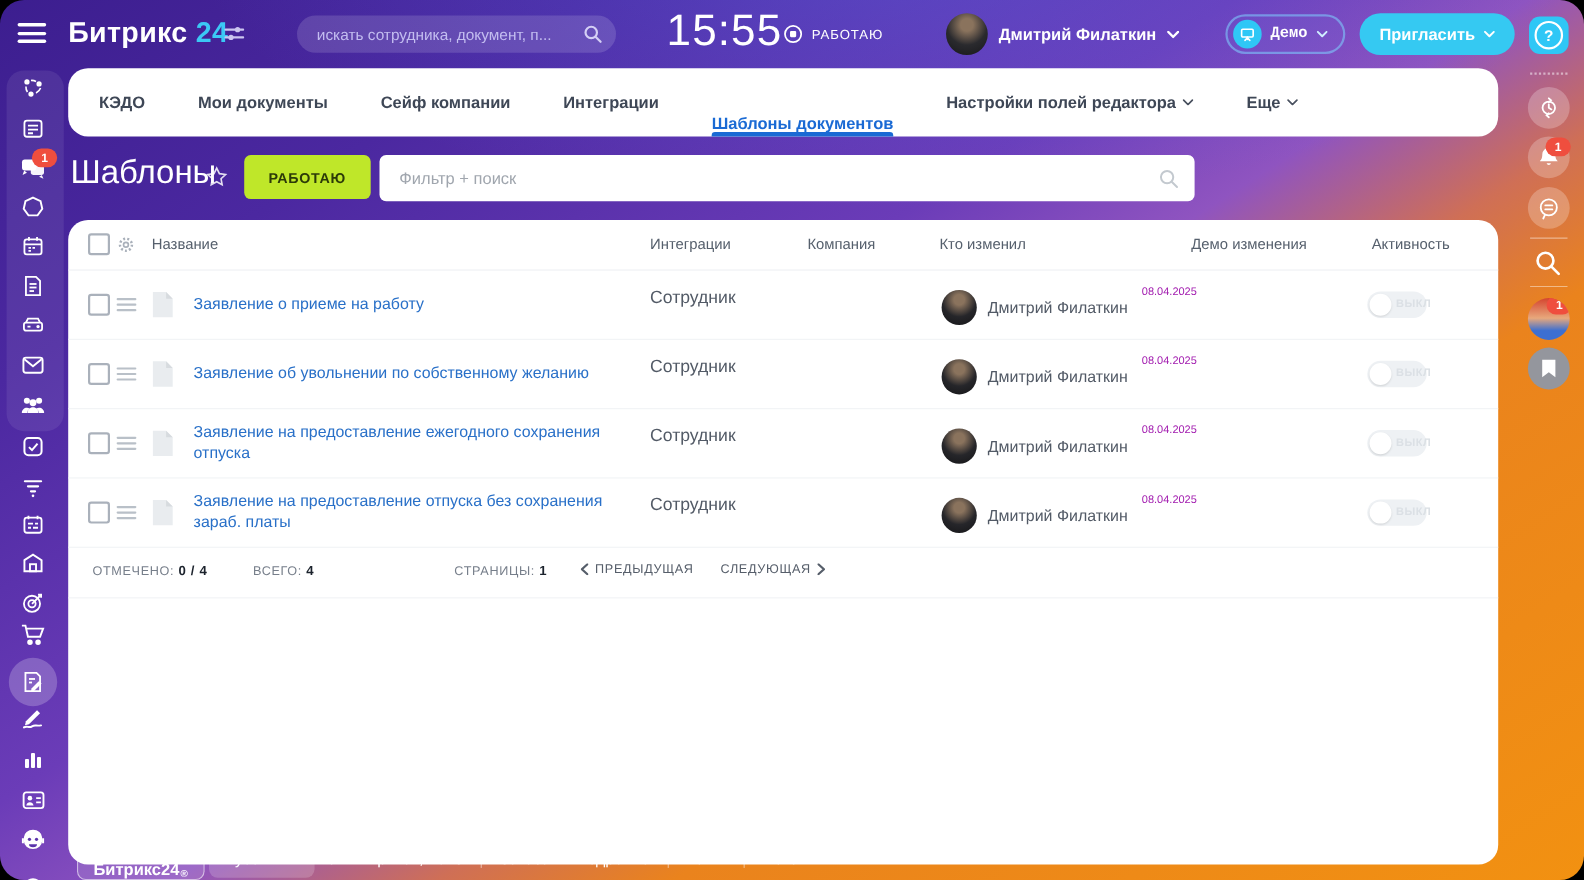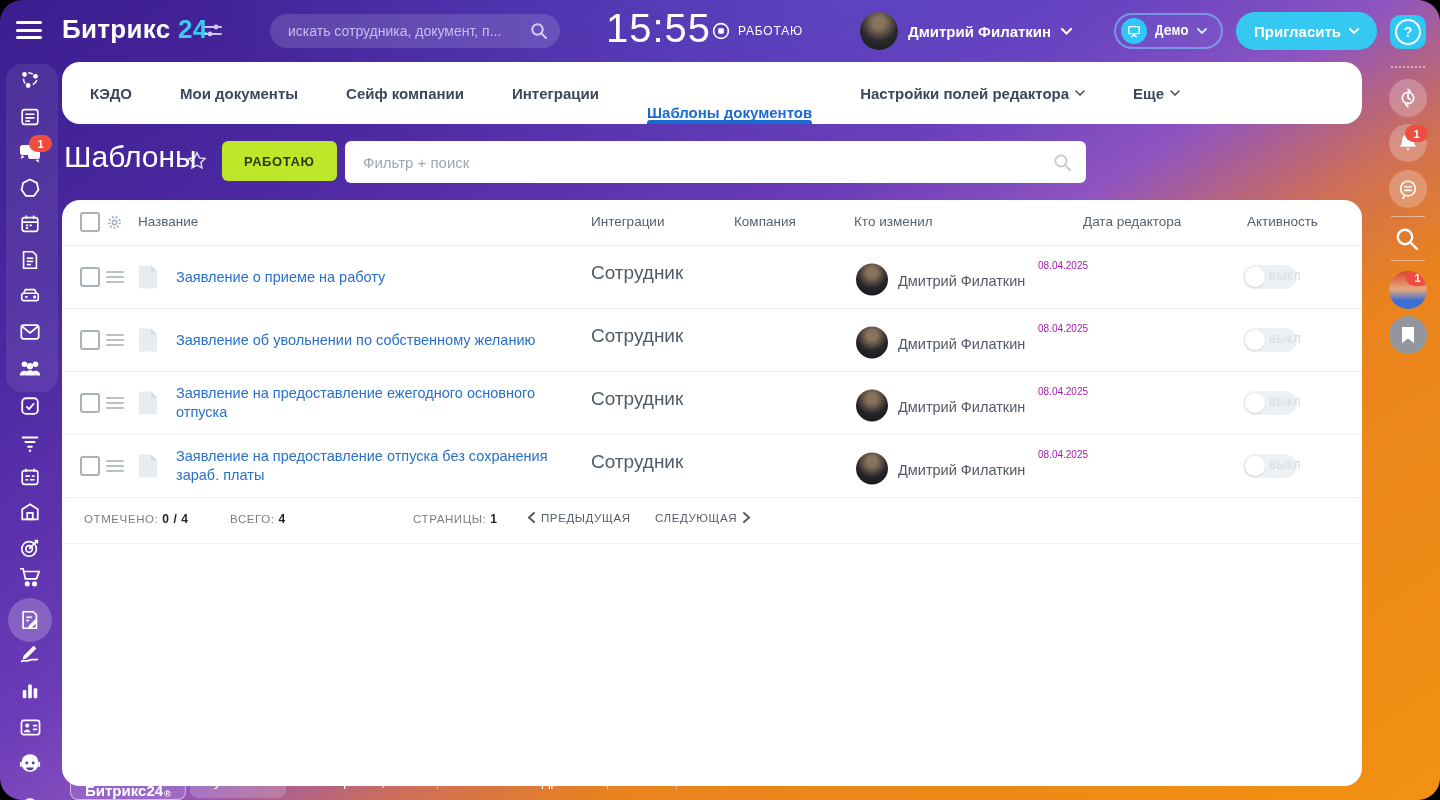--- a/index.html
+++ b/index.html
@@ -75,21 +75,21 @@
   .th{position:absolute;top:14px;font-size:13.5px;color:#56606d;}
   .trow{position:absolute;left:0;width:100%;height:63px;border-bottom:1px solid #f1f3f5;}
   .cbx{position:absolute;left:18px;top:50%;transform:translateY(-50%);width:16px;height:16px;
     border:2px solid #aab1bb;border-radius:3px;background:#fff;cursor:pointer;}
   .thead .cbx{top:22px;}
   .rowmenu{position:absolute;left:44px;top:50%;transform:translateY(-50%);width:18px;cursor:pointer;}
   .rowmenu i{display:block;height:2px;background:#b9c0c8;border-radius:1px;margin:3px 0;}
   .docic{position:absolute;left:76px;top:50%;transform:translateY(-50%);}
   .rtitle{position:absolute;left:114px;top:50%;transform:translateY(-50%);width:400px;
     font-size:14.5px;line-height:19px;color:#2970c8;cursor:pointer;}
-  .rsender{position:absolute;left:529px;top:17px;font-size:19px;color:#525a66;}
+  .rsender{position:absolute;left:529px;top:17px;font-size:16px;color:#525a66;}
   .ravatar{position:absolute;left:794px;top:50%;transform:translateY(-42%);width:32px;height:32px;border-radius:50%;
     background:radial-gradient(circle at 50% 28%,#8a735d 0 17%,#26262a 55%,#141416 100%);}
   .rname{position:absolute;left:836px;top:50%;transform:translateY(-28%);font-size:14.5px;color:#525a66;}
   .rdate{position:absolute;left:976px;top:15px;font-size:10px;color:#a21caf;}
   .toggle{position:absolute;left:1181px;top:50%;transform:translateY(-50%);width:54px;height:24px;
     background:#eef1f4;border-radius:13px;cursor:pointer;}
   .toggle .knob{position:absolute;left:2px;top:2px;width:20px;height:20px;border-radius:50%;background:#fff;
     box-shadow:0 1px 2px rgba(0,0,0,.12);}
   .toggle .tlabel{position:absolute;left:26px;top:6px;font-size:10px;font-weight:700;color:#dbe0e5;letter-spacing:.5px;}
   .pagebar{position:absolute;left:0;top:297px;width:100%;height:46px;border-bottom:1px solid #f1f3f5;}
@@ -444,21 +444,21 @@
       <span class="abs" style="left:44px;top:14px">
         <svg width="17" height="17" viewBox="0 0 20 20" fill="none" stroke="#a9b0ba">
             <circle cx="10" cy="10" r="6.4" stroke-width="2.6" stroke-dasharray="2.1 2.3"></circle>
             <circle cx="10" cy="10" r="2.6" stroke-width="1.8"></circle>
           </svg>
       </span>
       <span class="th" style="left:76px">Название</span>
       <span class="th" style="left:529px">Интеграции</span>
       <span class="th" style="left:672px">Компания</span>
       <span class="th" style="left:792px">Кто изменил</span>
-      <span class="th" style="left:1021px">Дата редактора</span>
+      <span class="th" style="left:1021px">Демо изменения</span>
       <span class="th" style="left:1185px">Активность</span>
     </div>
 
     <div class="trow" style="top:45px">
       <span class="cbx"></span>
       <span class="rowmenu">
           <i></i>
           <i></i>
           <i></i>
         </span>
@@ -507,21 +507,21 @@
           <i></i>
           <i></i>
           <i></i>
         </span>
       <span class="docic">
         <svg width="20" height="25" viewBox="0 0 20 25">
             <path d="M1 1h12l6 6v17H1z" fill="#e9ecef"></path>
             <path d="M13 1l6 6h-6z" fill="#d7dbdf"></path>
           </svg>
       </span>
-      <span class="rtitle">Заявление на предоставление ежегодного основного отпуска</span>
+      <span class="rtitle">Заявление на предоставление ежегодного сохранения отпуска</span>
       <span class="rsender">Сотрудник</span>
       <span class="ravatar"></span>
       <span class="rname">Дмитрий Филаткин</span>
       <span class="rdate">08.04.2025</span>
       <span class="toggle">
           <span class="knob"></span>
           <span class="tlabel">ВЫКЛ</span>
         </span>
     </div>
     <div class="trow" style="top:234px">

